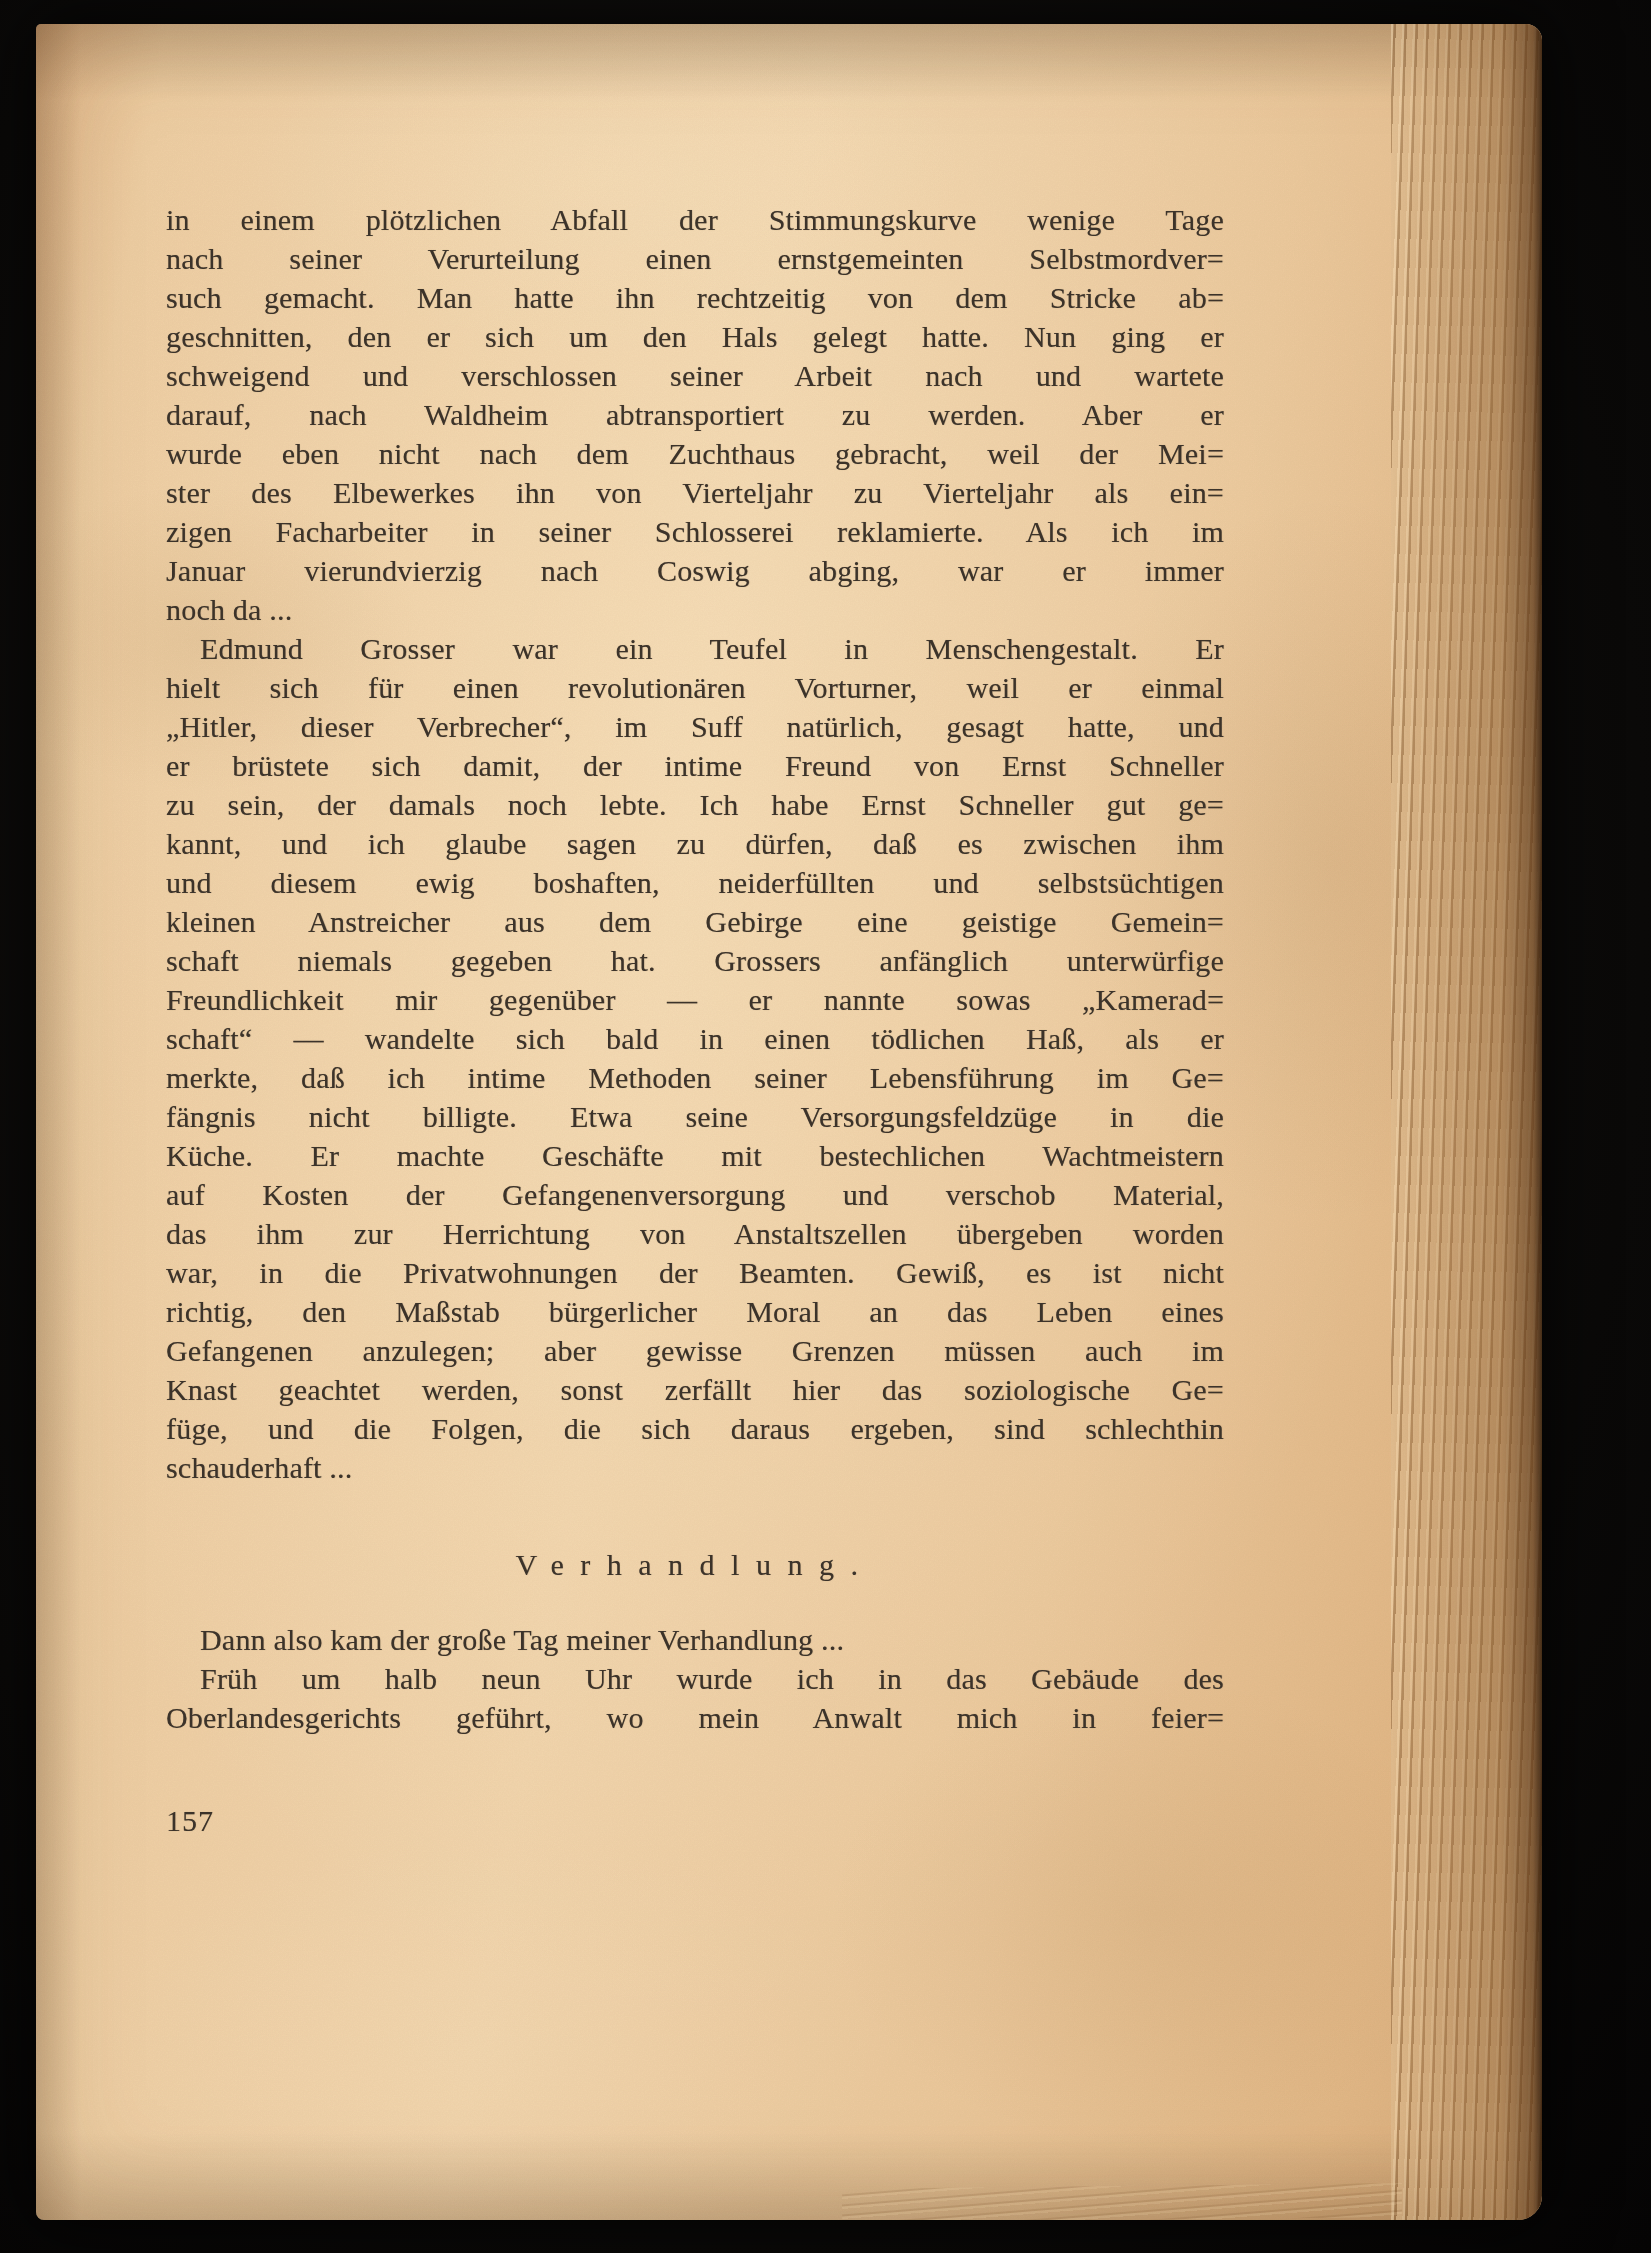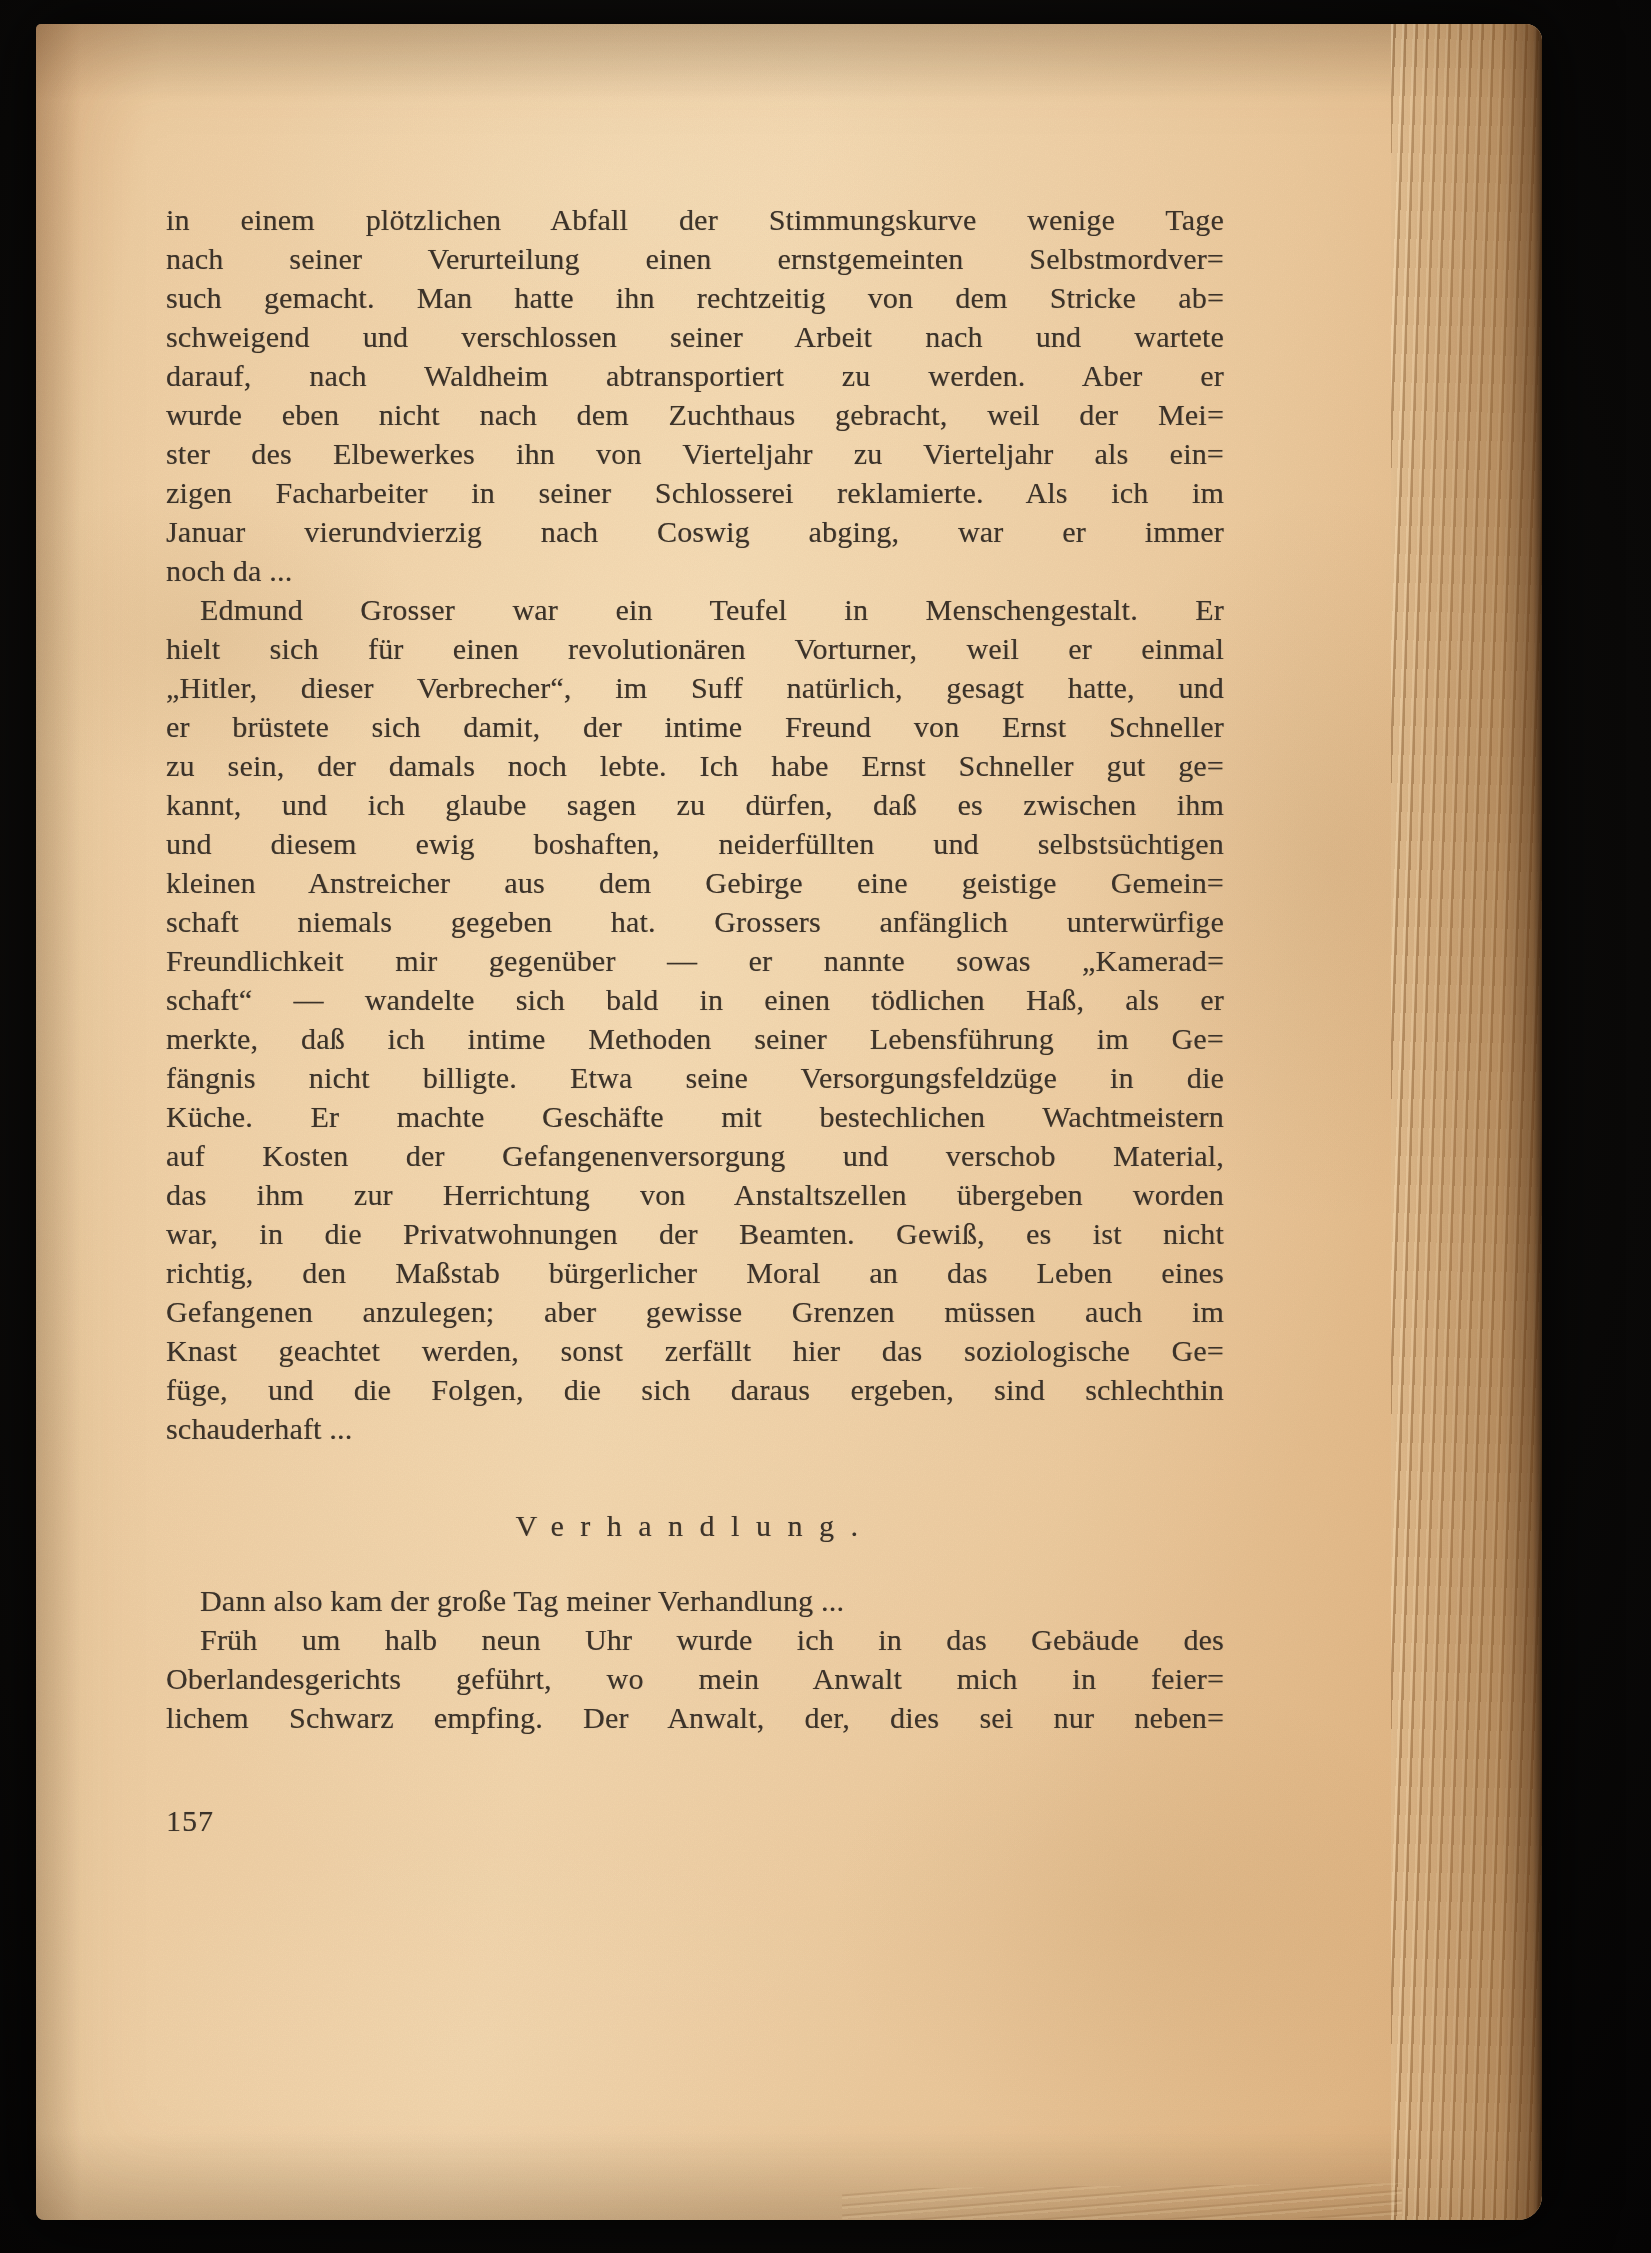--- a/index.html
+++ b/index.html
@@ -133,20 +133,21 @@
     <div class="page-vignette"></div>
     <div class="page-edges"></div>
     <div class="page-edges-bottom"></div>
 
     <div class="text-block">
       <div id="blocks">
           <div class="para">
             <div class="line">in einem plötzlichen Abfall der Stimmungskurve wenige Tage</div>
             <div class="line">nach seiner Verurteilung einen ernstgemeinten Selbstmordver=</div>
             <div class="line">such gemacht. Man hatte ihn rechtzeitig von dem Stricke ab=</div>
+            <div class="line">geschnitten, den er sich um den Hals gelegt hatte. Nun ging er</div>
             <div class="line">schweigend und verschlossen seiner Arbeit nach und wartete</div>
             <div class="line">darauf, nach Waldheim abtransportiert zu werden. Aber er</div>
             <div class="line">wurde eben nicht nach dem Zuchthaus gebracht, weil der Mei=</div>
             <div class="line">ster des Elbewerkes ihn von Vierteljahr zu Vierteljahr als ein=</div>
             <div class="line">zigen Facharbeiter in seiner Schlosserei reklamierte. Als ich im</div>
             <div class="line">Januar vierundvierzig nach Coswig abging, war er immer</div>
             <div class="line short">noch da ...</div>
           </div>
           <div class="para indent">
             <div class="line">Edmund Grosser war ein Teufel in Menschengestalt. Er</div>
@@ -172,21 +173,20 @@
             <div class="line">füge, und die Folgen, die sich daraus ergeben, sind schlechthin</div>
             <div class="line short">schauderhaft ...</div>
           </div>
           <div class="heading">Verhandlung.</div>
           <div class="para indent">
             <div class="line short">Dann also kam der große Tag meiner Verhandlung ...</div>
           </div>
           <div class="para indent">
             <div class="line">Früh um halb neun Uhr wurde ich in das Gebäude des</div>
             <div class="line">Oberlandesgerichts geführt, wo mein Anwalt mich in feier=</div>
-            <div class="line">lichem Schwarz empfing. Der Anwalt, der, dies sei nur neben=</div>
           </div>
         </div>
       <div class="page-number">157</div>
     </div>
 
     <svg class="grain" xmlns="http://www.w3.org/2000/svg">
       <filter id="grainFilter">
         <feTurbulence type="fractalNoise" baseFrequency="0.8" numOctaves="2" stitchTiles="stitch"></feTurbulence>
         <feColorMatrix type="matrix" values="0 0 0 0 0.32  0 0 0 0 0.23  0 0 0 0 0.12  0 0 0 0.09 0"></feColorMatrix>
       </filter>

